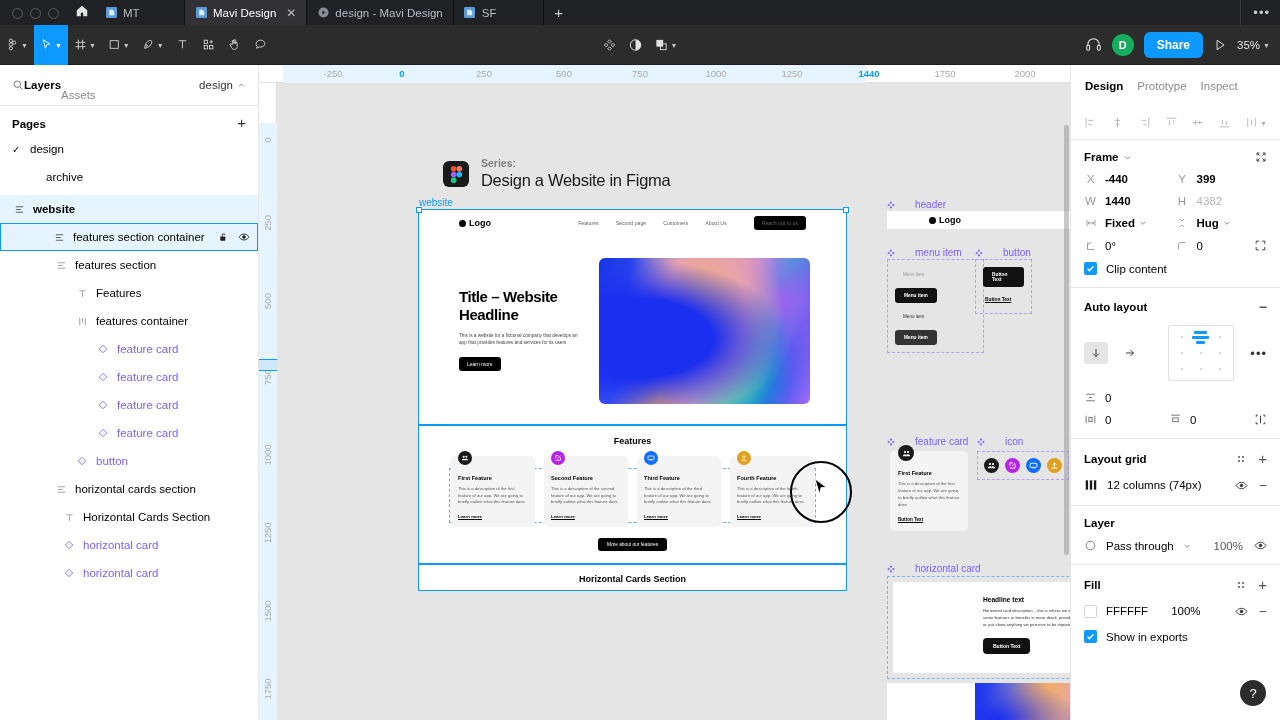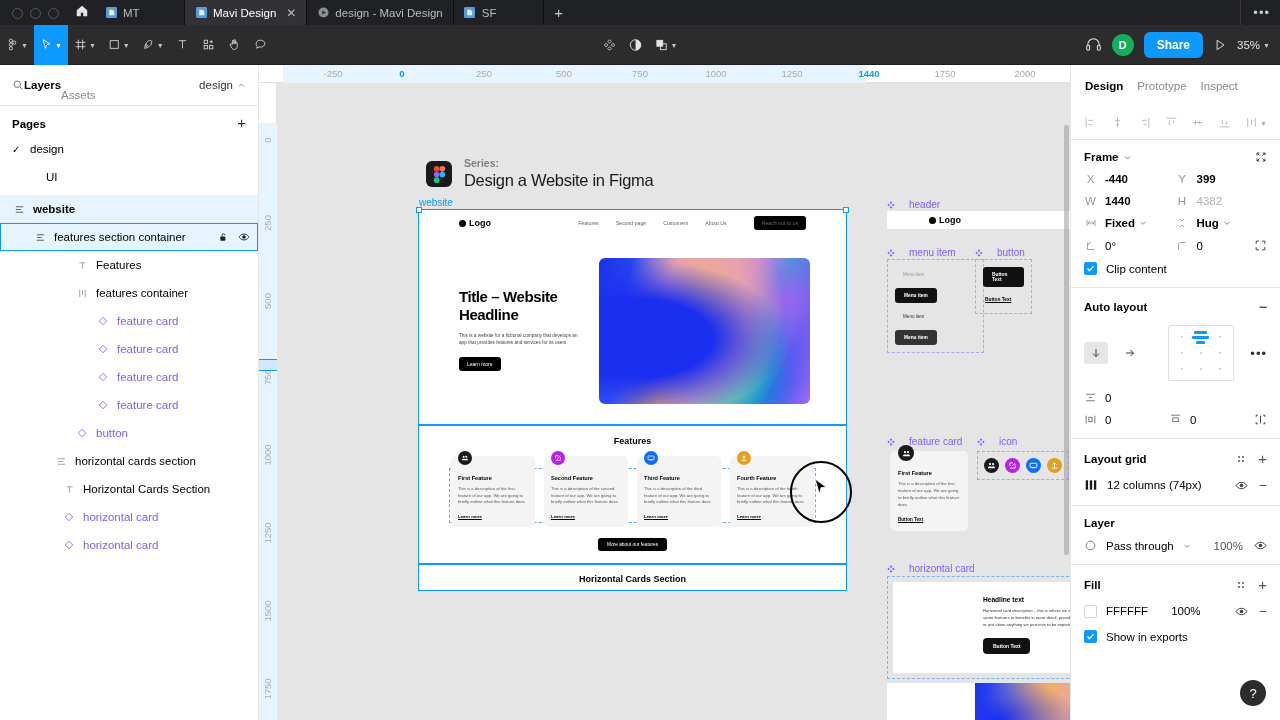--- a/index.html
+++ b/index.html
@@ -133,33 +133,33 @@
     position: absolute; left: 3px; font-size: 9.5px; color: #aaa;
     writing-mode: vertical-rl; transform: rotate(180deg) translateY(50%);
   }
   .ruler-v .marker {
     position: absolute; left: 0; width: 18px; height: 12px; background: #cfe8fb;
     border-top: 1px solid #0d99ff; border-bottom: 1px solid #0d99ff;
   }
   .canvas { position: absolute; inset: 18px 0 0 18px; overflow: hidden; background: #e5e5e5; }
 
   
-  .series { position: absolute; left: 149px; top: 74px; display: flex; gap: 12px; align-items: flex-start; }
+  .series { position: absolute; left: 166px; top: 74px; display: flex; gap: 12px; align-items: flex-start; }
   .figma-logo-box {
     width: 26px; height: 26px; border-radius: 6px; background: #1a1a1a;
     display: flex; align-items: center; justify-content: center; margin-top: 4px;
   }
   .series-lbl { font-size: 10.5px; color: #808080; font-weight: 600; line-height: 1.2; }
   .series-title { font-size: 16.5px; color: #1a1a1a; font-weight: 400; line-height: 1.25; letter-spacing: -0.3px; }
 
   
   .frame-label {
     position: absolute; font-size: 10px; color: #0d99ff; white-space: nowrap;
   }
-  .frame-label.comp { color: #7b61ff; display: flex; align-items: center; gap: 14px; }
+  .frame-label.comp { color: #7b61ff; display: flex; align-items: center; gap: 20px; }
   .website-frame {
     position: absolute; left: 142px; top: 127px; width: 427px; height: 380px;
     background: #fff; outline: 1px solid #0d99ff; overflow: hidden;
   }
   .handle {
     position: absolute; width: 6px; height: 6px; background: #fff; border: 1px solid #0d99ff; z-index: 20;
   }
 
   
   .site-hdr { height: 26px; display: flex; align-items: center; padding: 0 40px; }
@@ -487,37 +487,37 @@
         <span>Pages</span>
         <span class="plus">+</span>
       </div>
 
       <div class="page-row selected">
         <span class="chk">✓</span>
         <span class="pname">design</span>
       </div>
       <div class="page-row">
         <span class="chk"></span>
-        <span class="pname">UI</span>
+        <span class="pname">archive</span>
       </div>
 
 
       <div class="layer-list">
 
         <div class="layer sel-light bold" style="padding-left:12px">
           <span class="licon">
             <svg width="11" height="11" viewBox="0 0 24 24" stroke="#555" stroke-width="2" fill="none">
                 <path d="M4 6h16M4 12h11M4 18h16"></path>
               </svg>
           </span>
           <span class="lname">website</span>
         </div>
 
 
-        <div class="layer sel-outline" style="padding-left:33px">
+        <div class="layer sel-outline" style="padding-left:52px">
           <span class="licon">
             <svg width="11" height="11" viewBox="0 0 24 24" stroke="#555" stroke-width="2" fill="none">
                 <path d="M4 6h16M4 12h11M4 18h16"></path>
               </svg>
           </span>
           <span class="lname">features section container</span>
           <span class="right-icons">
             <span>
               <svg width="11" height="11" viewBox="0 0 24 24" fill="#222">
                   <path d="M9 10V7a3 3 0 016 0" fill="none" stroke="#222" stroke-width="2"></path>
@@ -526,20 +526,28 @@
             </span>
             <span>
               <svg width="12" height="12" viewBox="0 0 24 24" fill="none" stroke="#222" stroke-width="1.8">
                   <path d="M2 12s3.6-6 10-6 10 6 10 6-3.6 6-10 6-10-6-10-6z"></path>
                   <circle cx="12" cy="12" r="2.6" fill="#222"></circle>
                 </svg>
             </span>
           </span>
         </div>
 
+        <div class="layer" style="padding-left:54px">
+          <span class="licon">
+            <svg width="11" height="11" viewBox="0 0 24 24" stroke="#999" stroke-width="2" fill="none">
+                <path d="M4 6h16M4 12h11M4 18h16"></path>
+              </svg>
+          </span>
+          <span class="lname">features section</span>
+        </div>
 
         <div class="layer" style="padding-left:75px">
           <span class="licon">
             <svg width="11" height="11" viewBox="0 0 24 24" fill="none" stroke="#999" stroke-width="1.8">
                 <path d="M5 6h14M12 6v13"></path>
               </svg>
           </span>
           <span class="lname">Features</span>
         </div>
 

